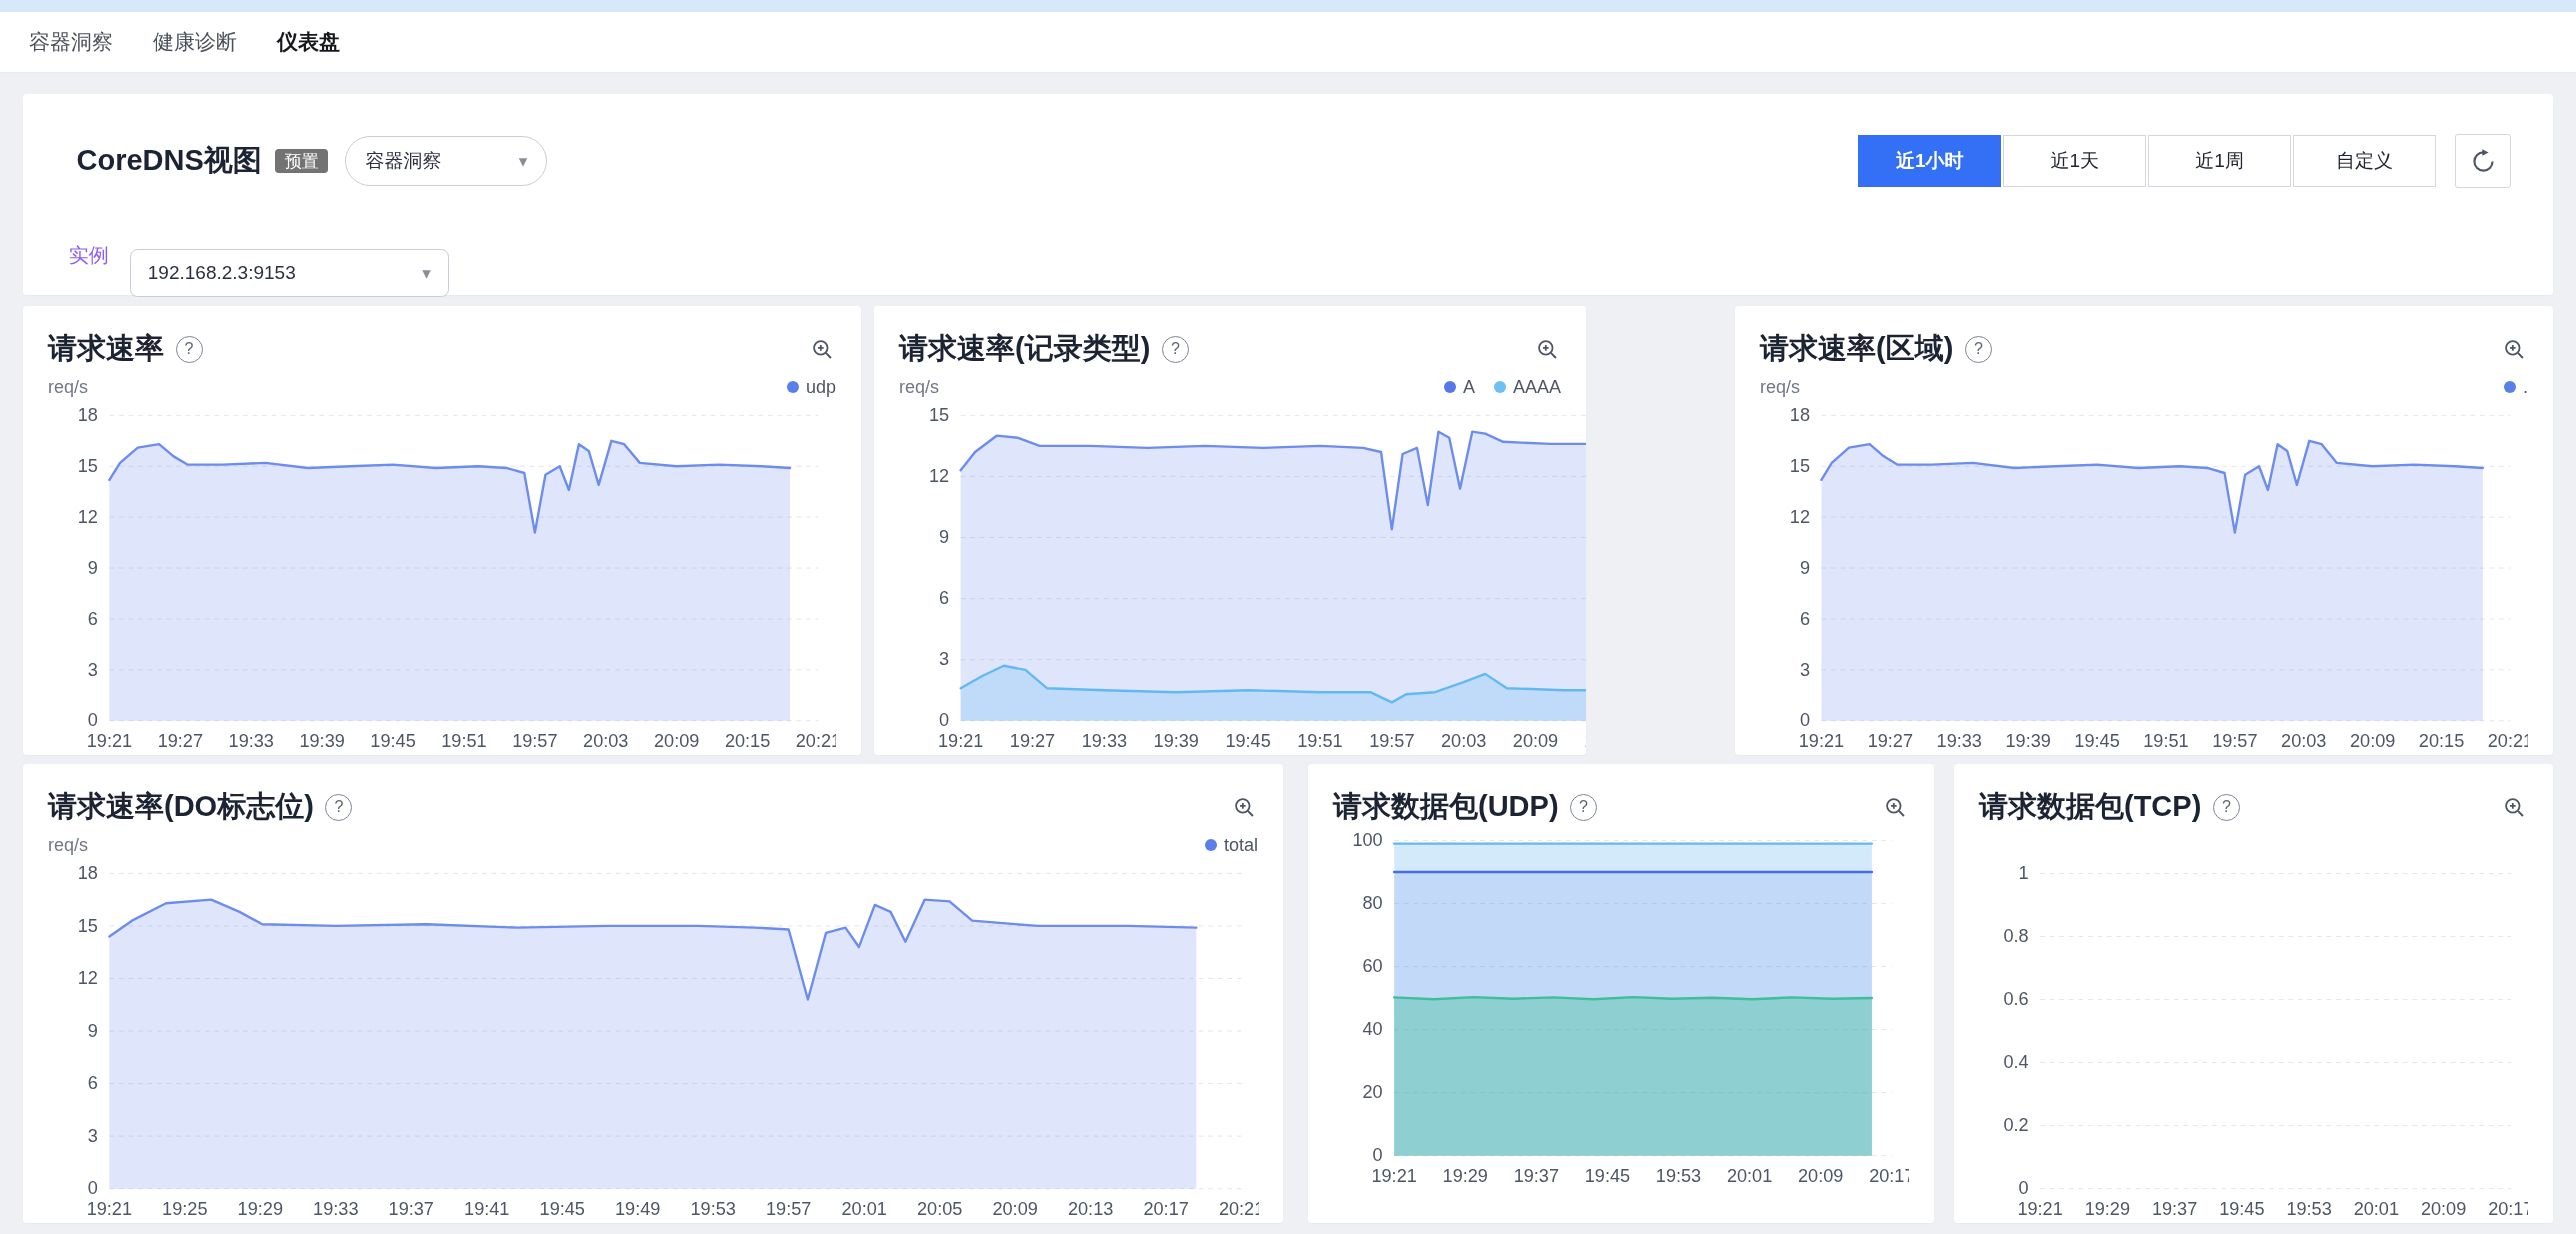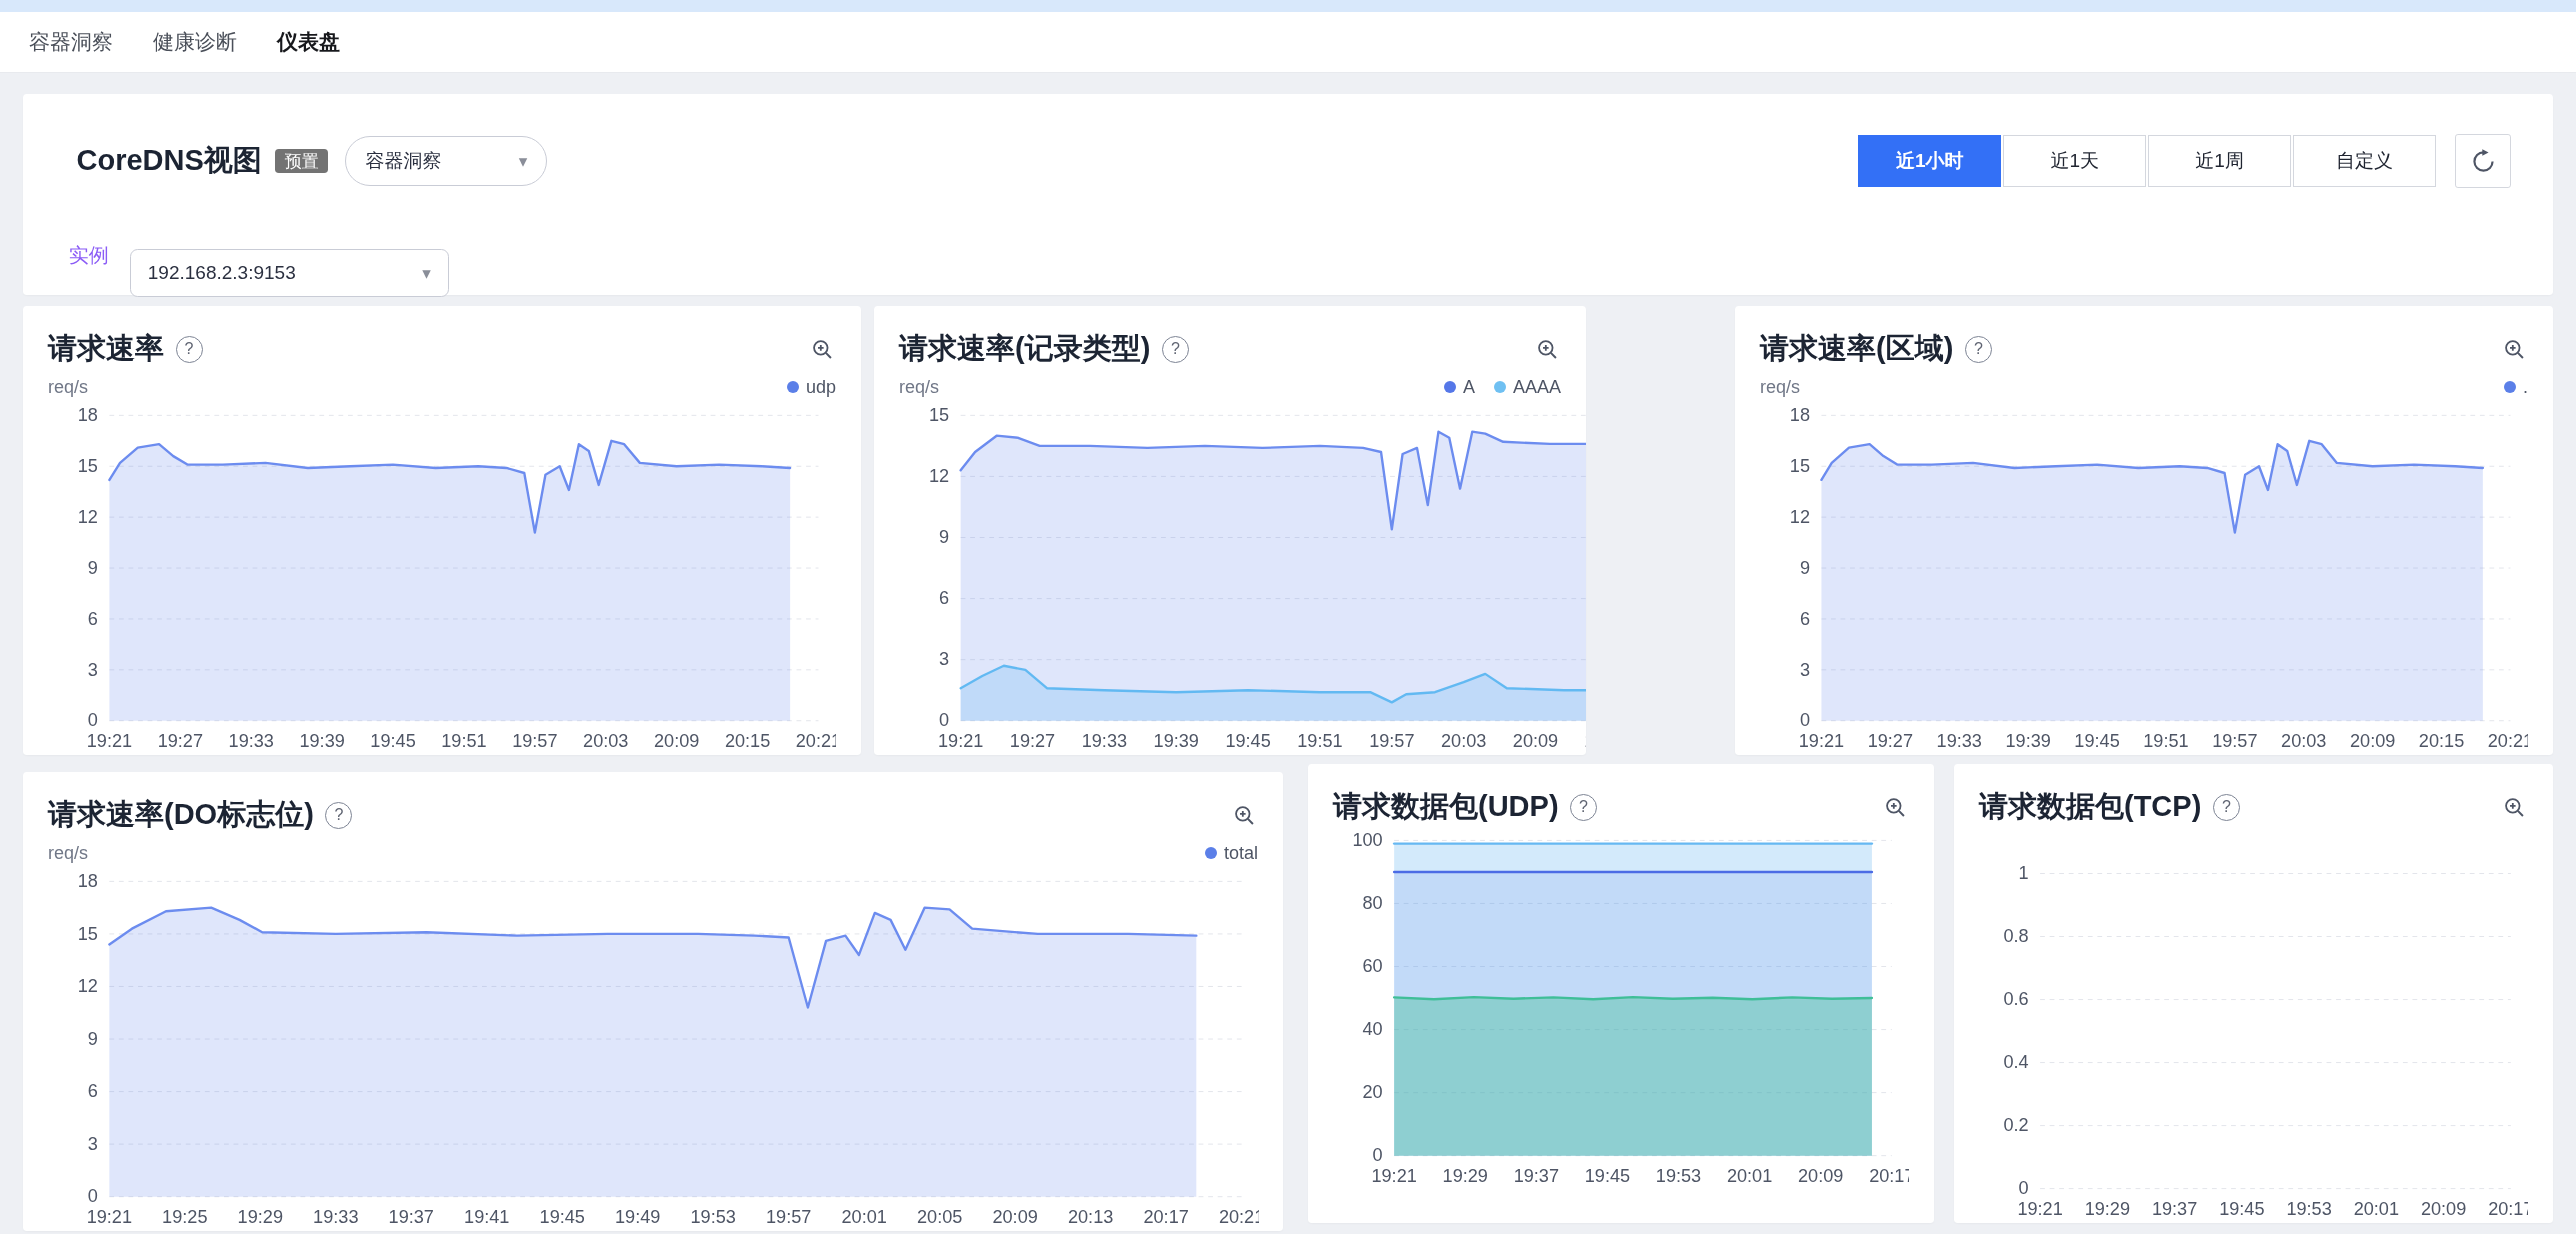--- a/index.html
+++ b/index.html
@@ -71,21 +71,21 @@
   .chart-legend{margin-left:auto;display:flex;gap:19px;font-size:18px;color:#4e5565;align-items:center;white-space:nowrap;text-align:right;}
   .legend-item{display:flex;align-items:center;cursor:pointer;}
   .legend-dot{width:12.4px;height:12.4px;border-radius:50%;display:inline-block;margin-right:6.7px;}
   .chart-plot{flex:1;min-height:0;}
   text.tick{font-family:"Liberation Sans","DejaVu Sans",sans-serif;font-size:19px;fill:#4e5565;}
 
   
   #card0{left:23px;  top:306px;width:838px; height:449px;}
   #card1{left:874px; top:306px;width:712px; height:449px;}
   #card2{left:1735px;top:306px;width:818px; height:449px;}
-  #card3{left:23px;  top:764px;width:1260px;height:459px;margin-top:8px;}
+  #card3{left:23px;  top:764px;width:1260px;height:459px;}
   #card4{left:1308px;top:764px;width:626px; height:459px;}
   #card5{left:1954px;top:764px;width:599px; height:459px;}
 </style>
 </head>
 <body>
 
 <div class="topstrip"></div>
 
 <div class="tabbar">
   <span class="tab">容器洞察</span>

